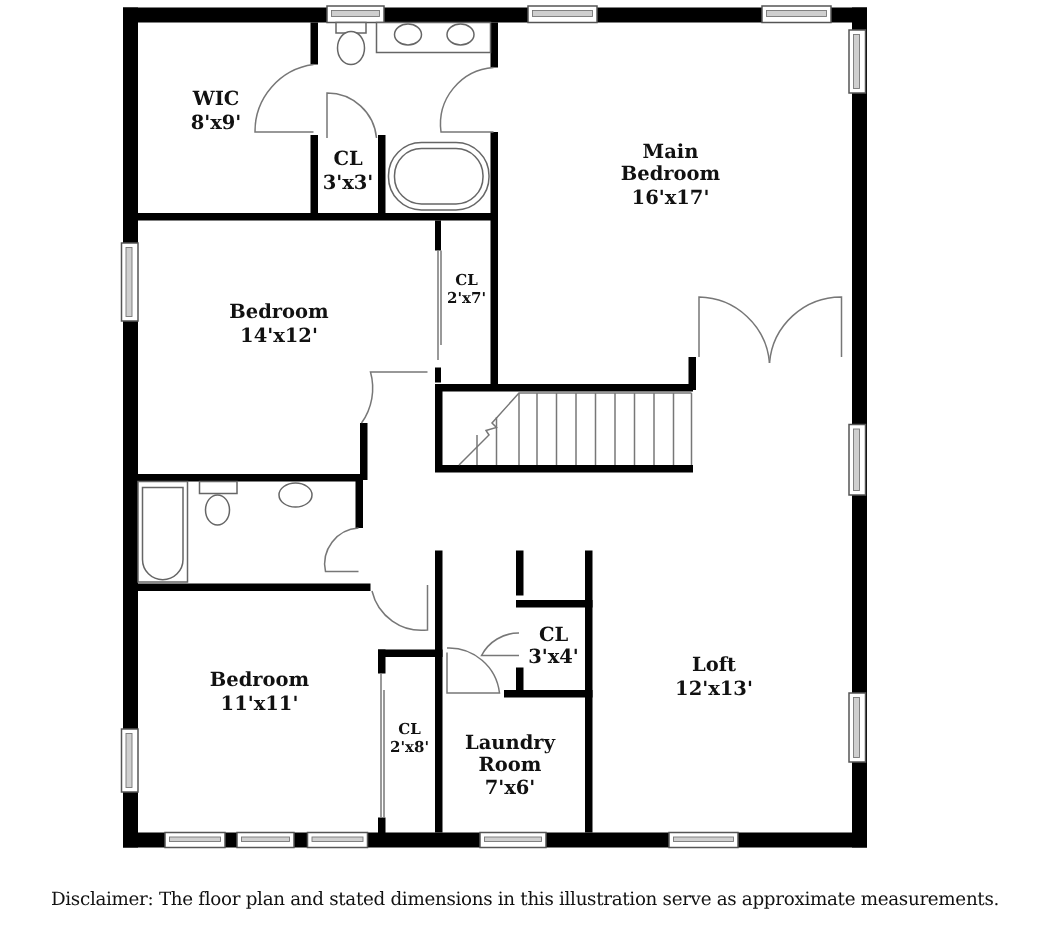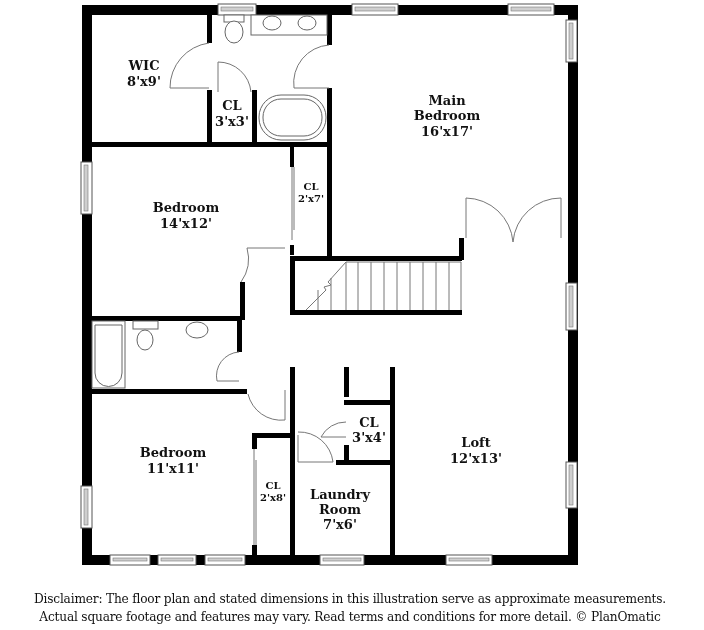--- a/index.html
+++ b/index.html
@@ -214,14 +214,13 @@
     <text class="label lg" x="340" y="514">Room</text>
     <text class="label lg" x="340" y="529">7'x6'</text>
 
     <text class="label lg" x="476" y="447">Loft</text>
     <text class="label lg" x="476" y="463">12'x13'</text>
   </g>
 </svg>
 
 <div class="disclaimer">
   <div>Disclaimer: The floor plan and stated dimensions in this illustration serve as approximate measurements.</div>
-  <div>Actual square footage and features may vary. Read terms and conditions for more detail. © PlanOmatic</div>
 </div>
 
 </body></html>

